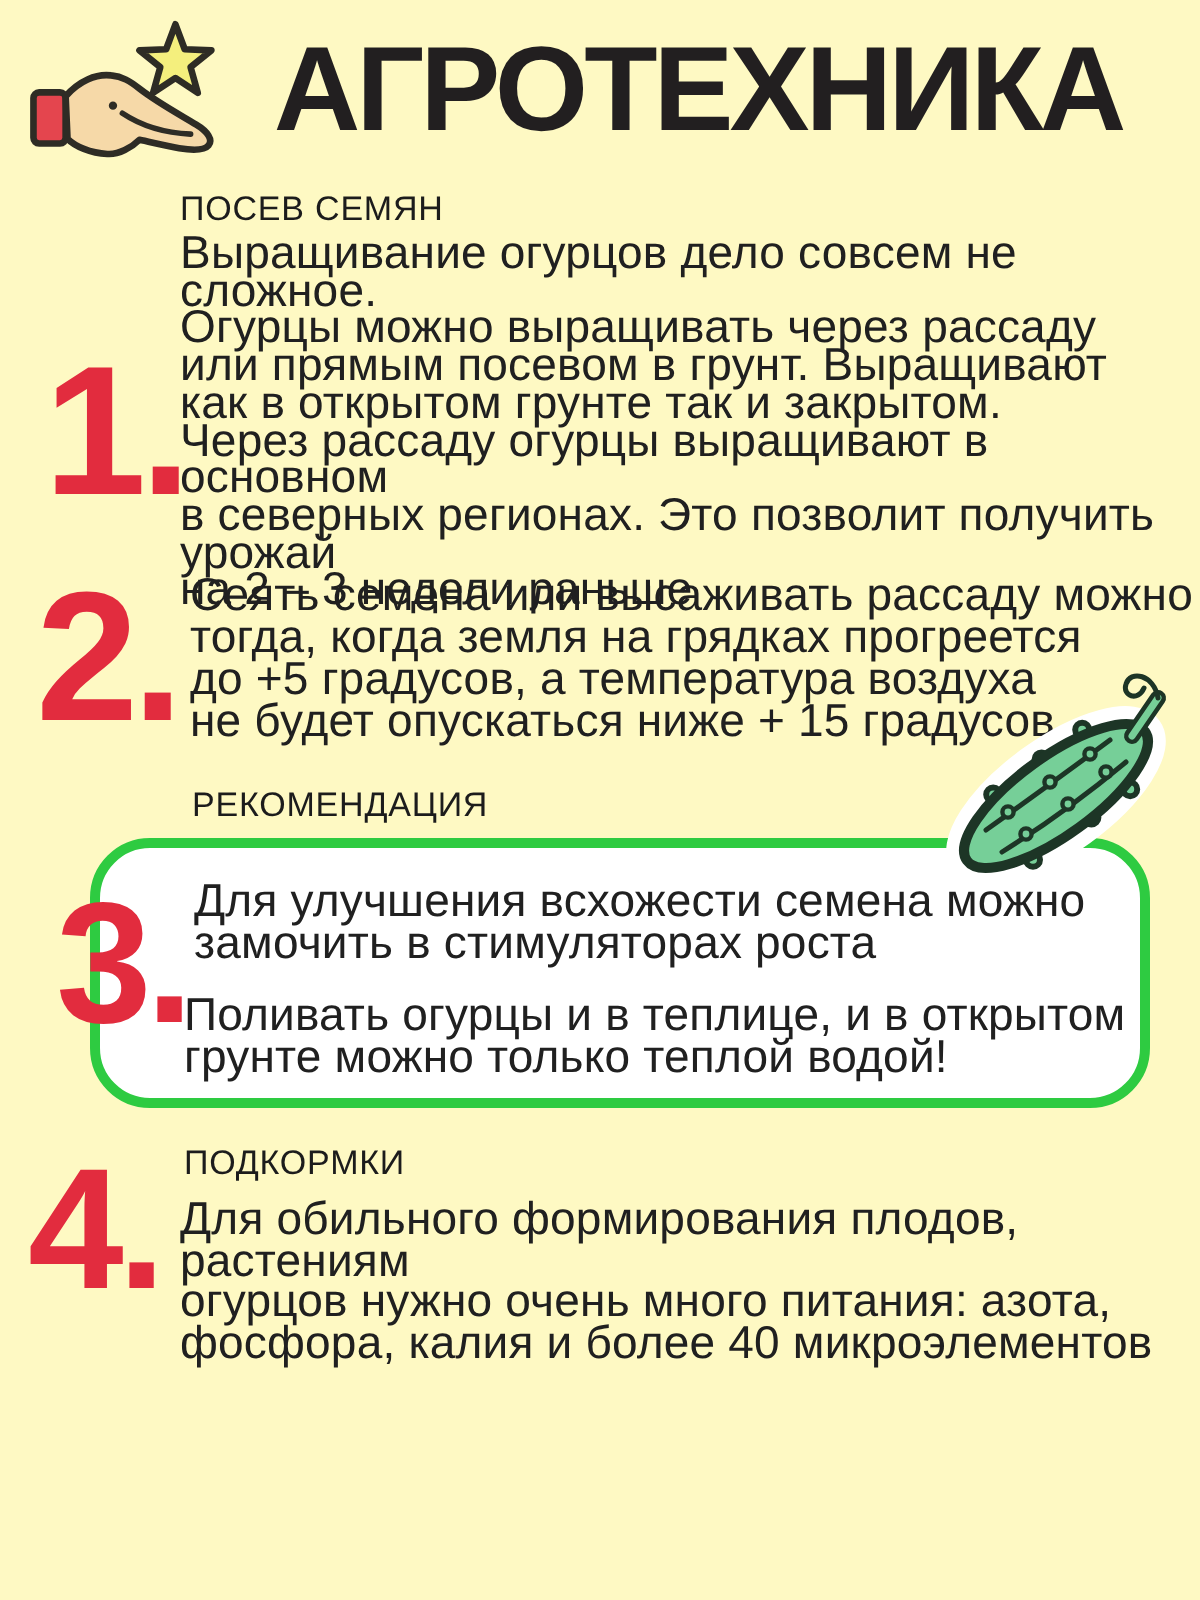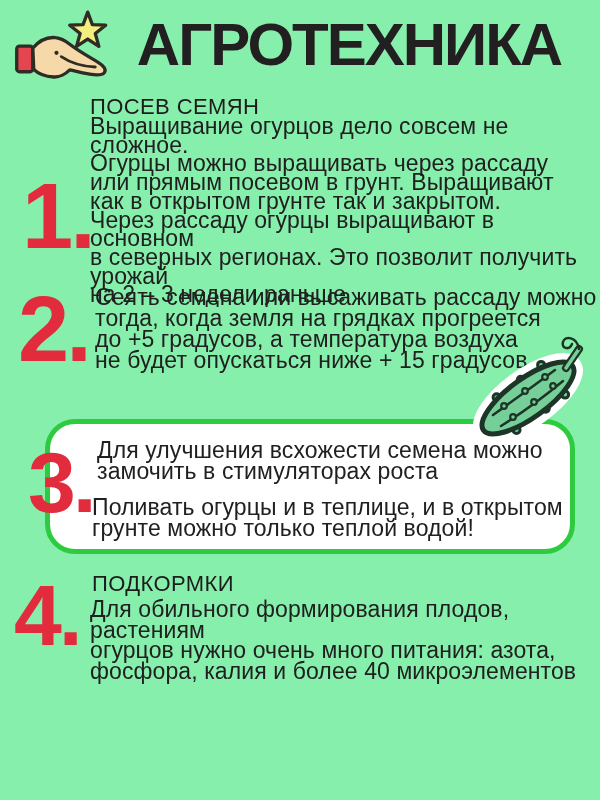--- a/index.html
+++ b/index.html
@@ -1,34 +1,34 @@
 <!DOCTYPE html>
 <html><head>
 <meta charset="utf-8">
 <style>
   html,body{margin:0;padding:0;background:#ffffff;}
   .page{
-    position:relative;width:600px;height:800px;background:#86efac;overflow:hidden;
+    position:relative;width:600px;height:800px;background:#fef9c3;overflow:hidden;
     font-family:"Liberation Sans","DejaVu Sans",sans-serif;color:#202020;
   }
   .page-title{
     position:absolute;left:118px;top:15px;width:462px;text-align:center;
     font-size:60px;font-weight:700;letter-spacing:-2px;color:#221f20;line-height:1;
     white-space:nowrap;
   }
   .step-num{
     position:absolute;font-weight:700;color:#e22c3e;line-height:1;letter-spacing:-3px;
     z-index:4;
   }
   #n1{left:22px;top:170px;font-size:92px;}
   #n2{left:18px;top:283px;font-size:92px;}
   #n3{left:28px;top:439px;font-size:86px;}
   #n4{left:14px;top:572px;font-size:86px;}
   .sec-heading{
-    position:absolute;font-size:22px;font-weight:400;letter-spacing:.4px;color:#1c1c1c;
+    position:absolute;font-size:17px;font-weight:400;letter-spacing:.4px;color:#1c1c1c;
     line-height:1;white-space:nowrap;
   }
   #h1{left:90px;top:96px;}
   #h3{left:96px;top:394px;}
   #h4{left:92px;top:573px;}
   .para{
     position:absolute;font-size:23px;letter-spacing:.1px;color:#202020;
     white-space:pre-line;
   }
   #p1{left:90px;top:117px;line-height:18.7px;}
@@ -73,20 +73,21 @@
 Через рассаду огурцы выращивают в основном
 в северных регионах. Это позволит получить урожай
 на 2 – 3 недели раньше</div>
 
   <div class="step-num" id="n2">2.</div>
   <div class="para" id="p2">Сеять семена или высаживать рассаду можно
 тогда, когда земля на грядках прогреется
 до +5 градусов, а температура воздуха
 не будет опускаться ниже + 15 градусов</div>
 
+  <div class="sec-heading" id="h3">РЕКОМЕНДАЦИЯ</div>
   <div class="tip-box"></div>
   <div class="step-num" id="n3">3.</div>
   <div class="para" id="p3a">Для улучшения всхожести семена можно
 замочить в стимуляторах роста</div>
   <div class="para" id="p3b">Поливать огурцы и в теплице, и в открытом
 грунте можно только теплой водой!</div>
 
   <svg class="cucumber" width="130" height="125" viewBox="0 0 130 125">
     <ellipse cx="60" cy="70" rx="57" ry="22" transform="rotate(-36 60 70)" fill="#ffffff" stroke="#ffffff" stroke-width="14"></ellipse>
 

